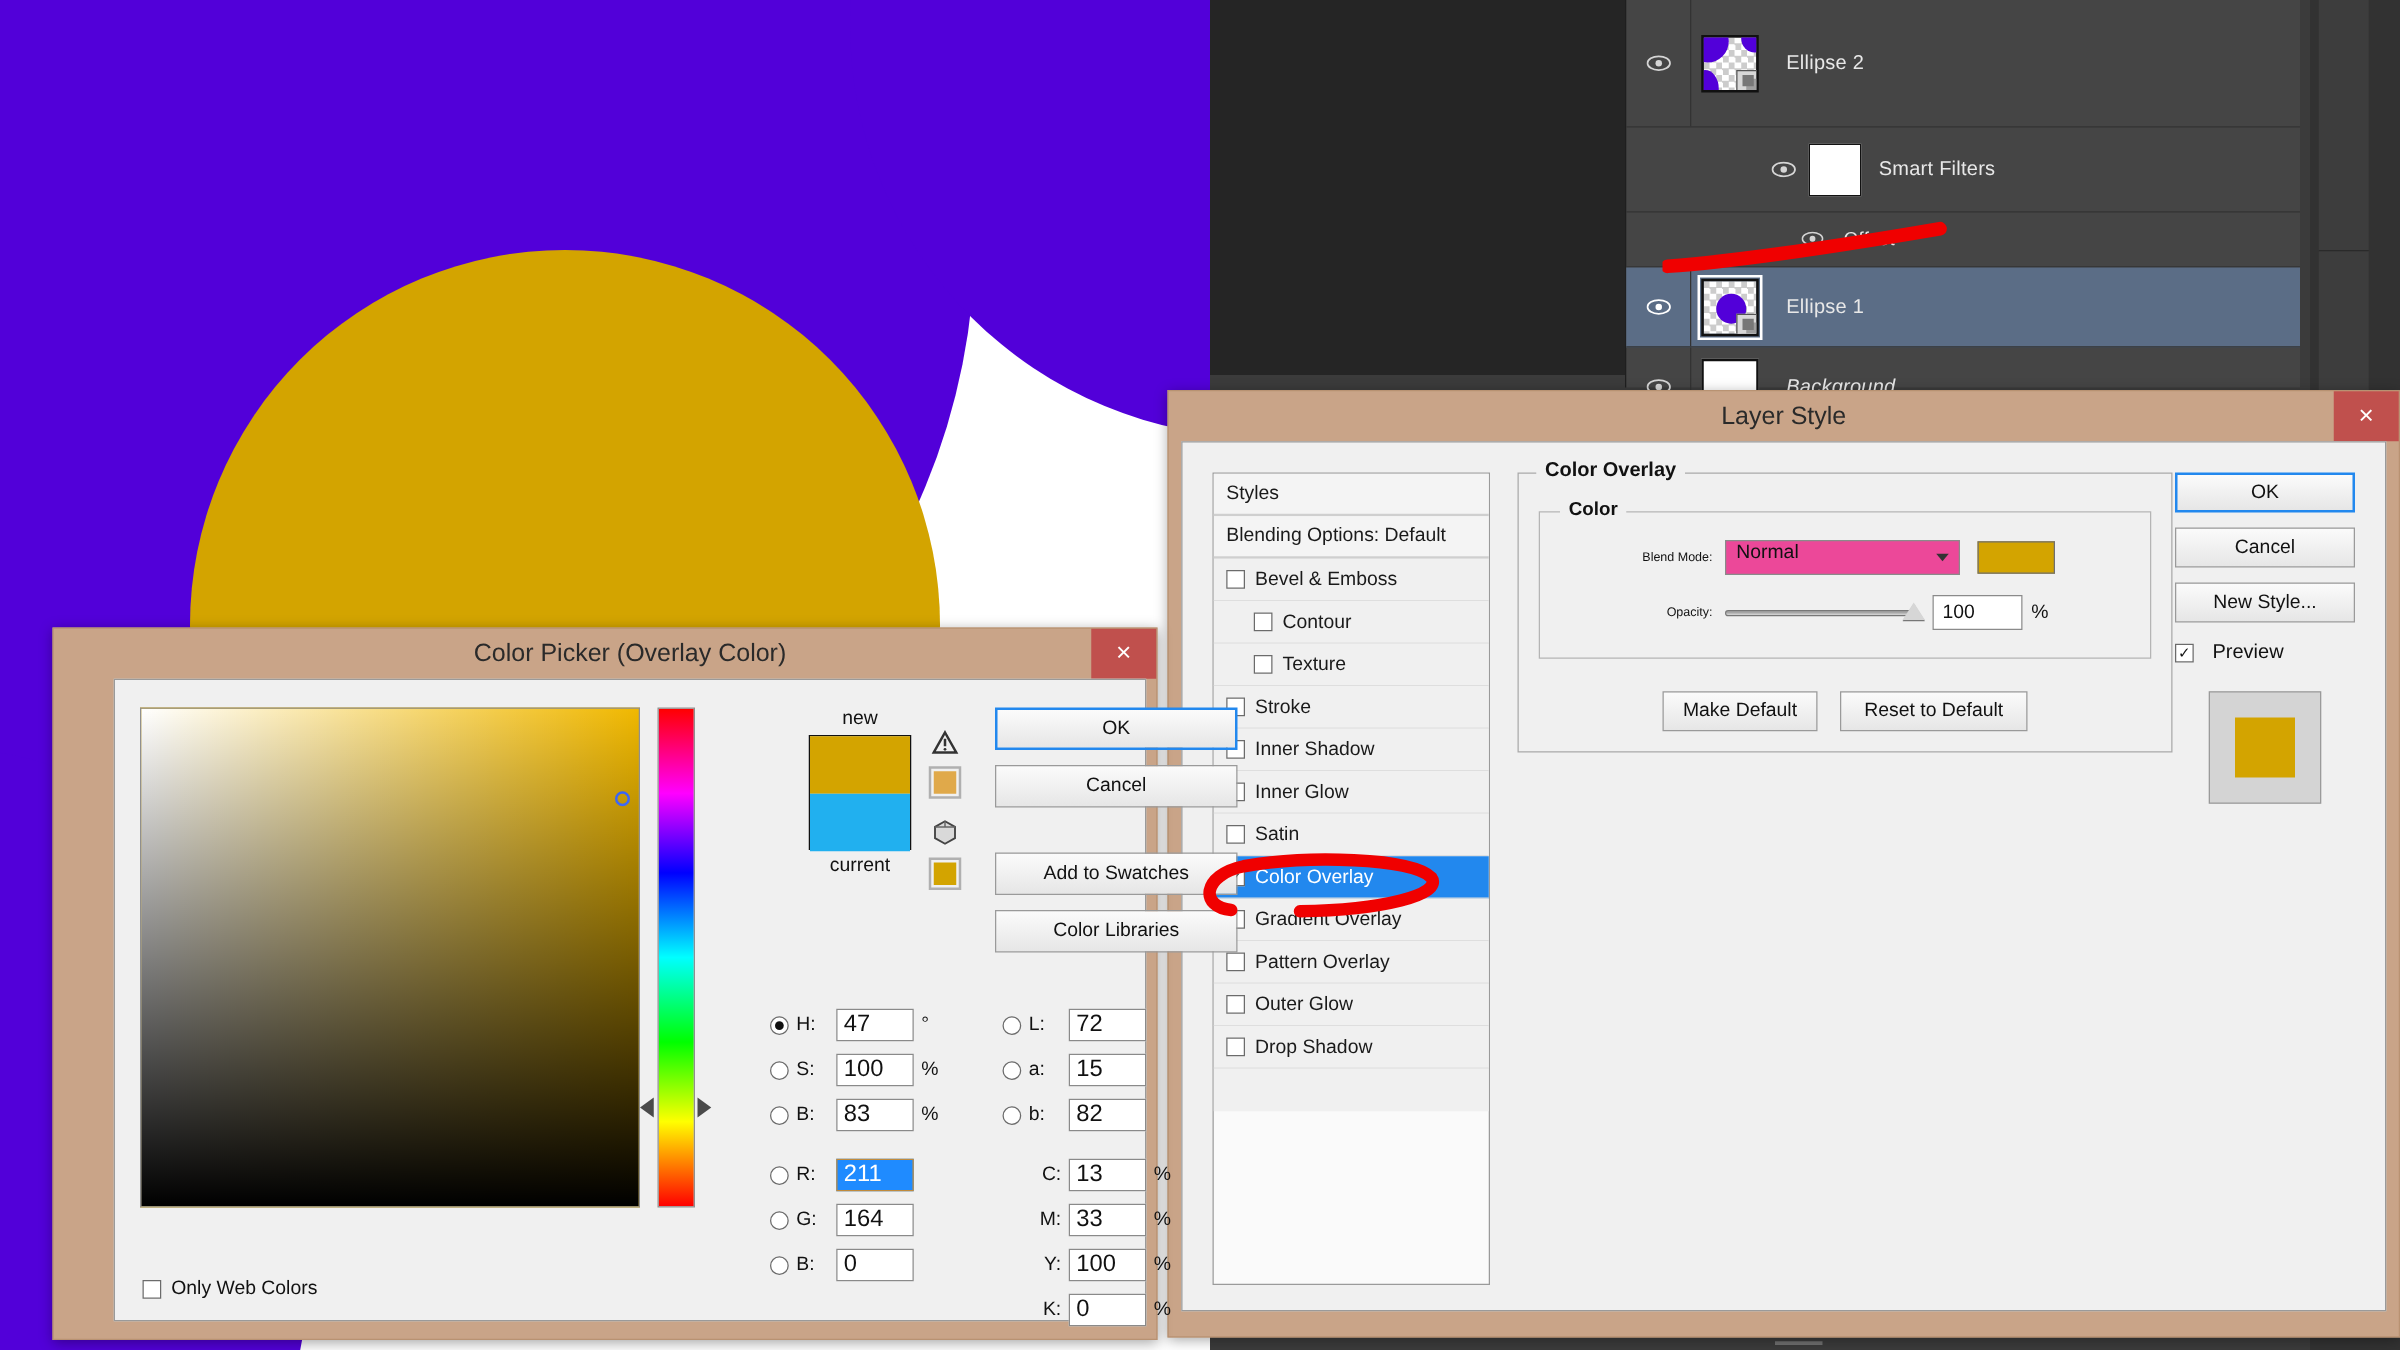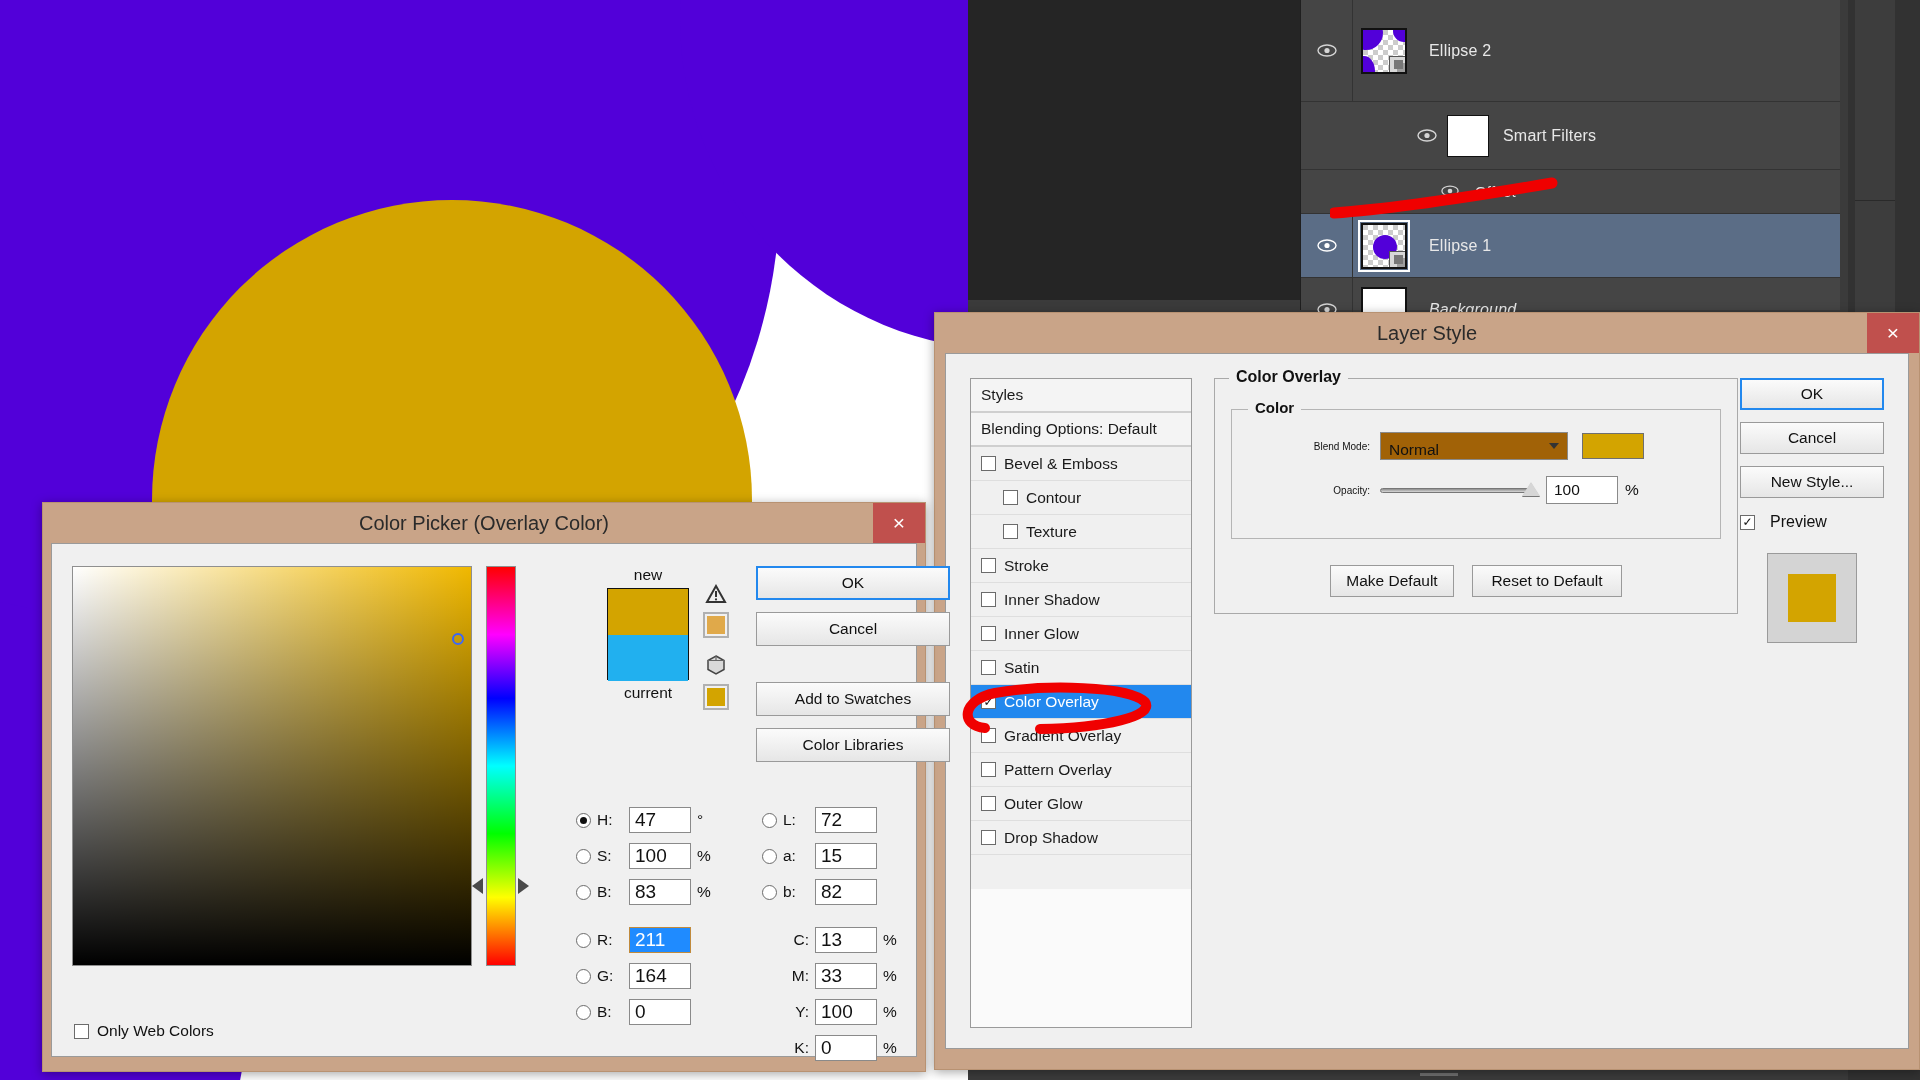--- a/index.html
+++ b/index.html
@@ -246,23 +246,23 @@
     padding: 22px 18px 22px 18px;
   }
   .sub-group-label {
     position: absolute; top: -11px; left: 16px;
     background: #f0f0f0; padding: 0 7px;
     font-weight: bold; font-size: 15px; color: #111;
   }
   .field-row { display: flex; align-items: center; margin-bottom: 16px; }
   .field-label { font-size: 10px; color: #111; text-align: right; }
   .ps-select {
-    height: 28px; background: #a16207;
+    height: 28px; background: #ec4899;
     border: 1px solid #8a8a8a;
-    display: flex; align-items: flex-end;
+    display: flex; align-items: flex-start;
     padding: 0 8px; font-size: 15.5px; color: #111;
     position: relative; min-width: 170px;
   }
   .ps-select .chev {
     position: absolute; right: 8px; top: 50%;
     transform: translateY(-50%);
     width: 0; height: 0;
     border-left: 5px solid transparent;
     border-right: 5px solid transparent;
     border-top: 6px solid #333;
@@ -316,21 +316,21 @@
     background: #d4d4d4;
     border: 1px solid #9a9a9a;
     margin: 10px auto 0 auto;
     display: flex; align-items: center; justify-content: center;
   }
   .ls-preview-swatch { width: 48px; height: 48px; }
 
   
   #color-picker {
     left: 42px; top: 502px;
-    width: 884px; height: 570px;
+    width: 884px; height: 570px; padding-left: 40px;
   }
   #color-picker .ps-body {
     margin: 0 8px 8px 8px;
     height: 514px;
     position: relative;
   }
   .sb-square {
     position: absolute; left: 20px; top: 22px;
     width: 400px; height: 400px;
     border: 1px solid #8f8f8f;
@@ -646,21 +646,21 @@
 
             <div class="field-row">
               <span class="field-label" style="width:120px;margin-right:10px">Blend Mode:</span>
               <div class="ps-select" style="width:188px">
                 <span>Normal</span>
                 <span class="chev"></span>
               </div>
               <div class="color-chip" id="ls-color-chip" style="margin-left: 14px; background: rgb(211, 164, 0);"></div>
             </div>
 
-            <div class="field-row" style="margin-bottom:12px">
+            <div class="field-row" style="margin-bottom:0">
               <span class="field-label" style="width:120px;margin-right:10px">Opacity:</span>
               <div class="slider-track">
                 <div class="slider-knob"></div>
               </div>
               <div class="num-input" style="width:72px;margin-left:14px">100</div>
               <span style="font-size:15.5px;color:#111;padding-left:7px">%</span>
             </div>
           </div>
 
           <div style="display:flex;gap:18px;justify-content:center;margin-top:26px">

